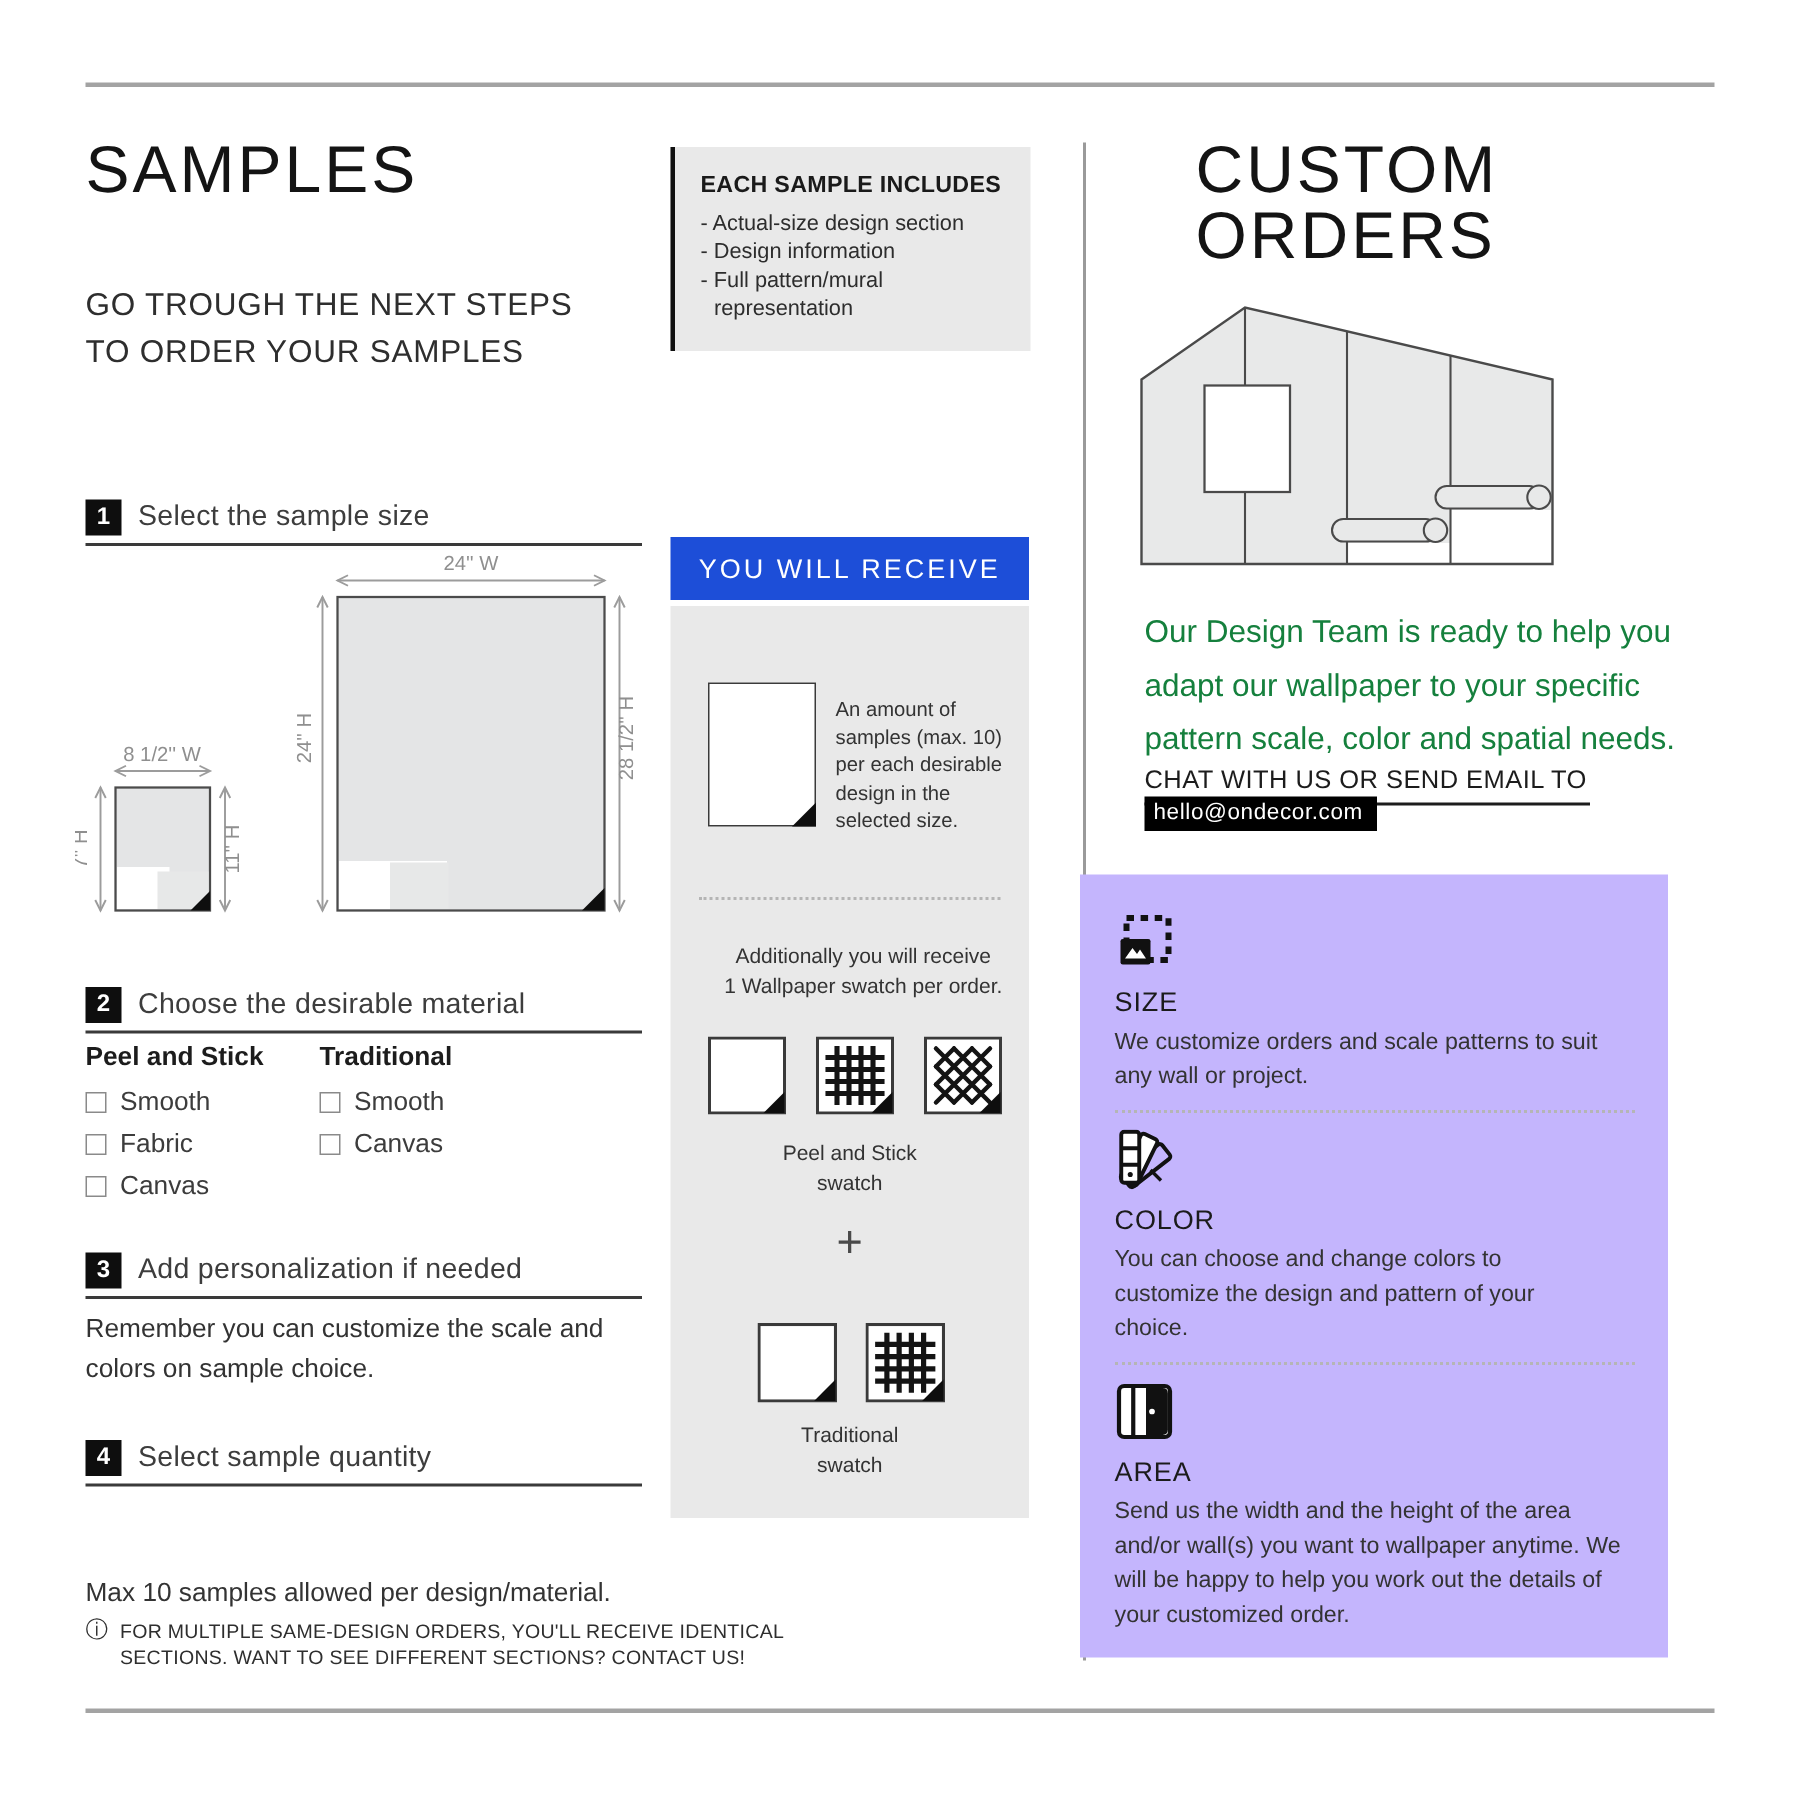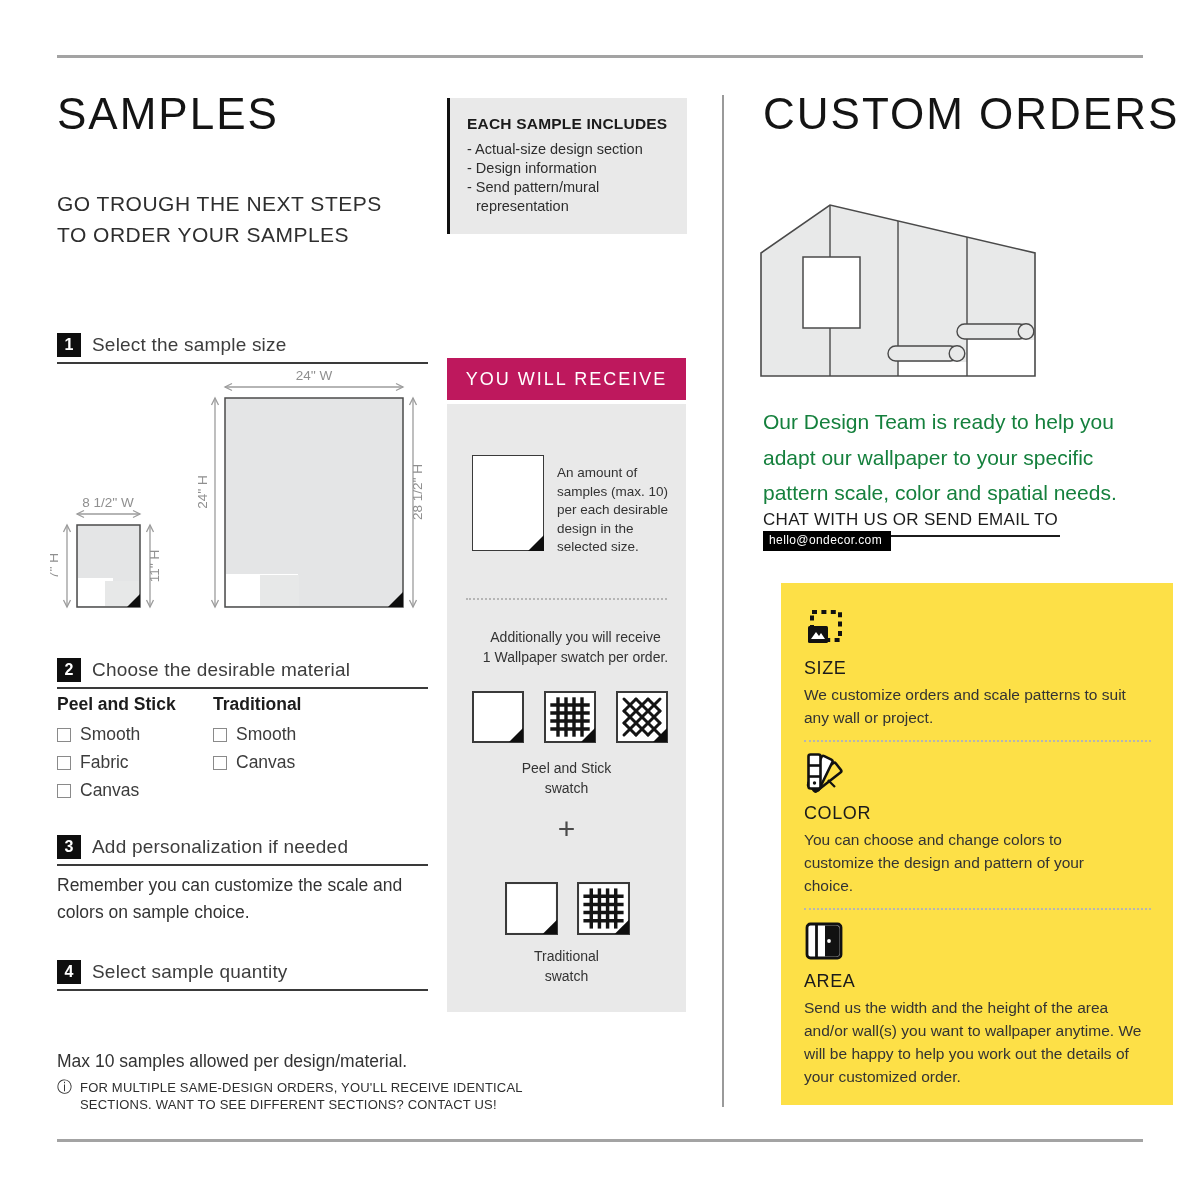--- a/index.html
+++ b/index.html
@@ -43,21 +43,21 @@
   .mat-title{font-size:17.5px;font-weight:700;color:#1c1c1c;margin-bottom:9px;}
   .mat-opt{display:flex;align-items:center;gap:9px;margin-bottom:7px;font-size:17.5px;color:#3c3c3c;}
   .cbx{width:12px;height:12px;border:1.5px solid #8a8a8a;background:#fff;flex:none;}
 
   
   .footnote{left:57px;top:1079px;display:flex;gap:8px;align-items:flex-start;}
   .footnote .i-icon{font-size:15px;line-height:16px;color:#2f2f2f;}
   .footnote-text{font-size:13px;line-height:17px;letter-spacing:.2px;color:#2e2e2e;white-space:pre-line;}
 
   
-  .receive-header{left:447px;top:358px;width:239px;height:42px;background:#be185d;color:#fff;
+  .receive-header{left:447px;top:358px;width:239px;height:42px;background:#1d4ed8;color:#fff;
                   font-size:18px;letter-spacing:2px;display:flex;align-items:center;justify-content:center;}
   .receive-panel{left:447px;top:404px;width:239px;height:608px;background:#e9e9e9;}
   .sheet{position:absolute;left:25px;top:51px;width:70px;height:94px;background:#fff;
          border:1.5px solid #3a3a3a;}
   .fold::after{content:"";position:absolute;right:-1px;bottom:-1px;width:0;height:0;
                border-style:solid;border-width:0 0 16px 16px;border-color:transparent transparent #0e0e0e transparent;}
   .sheet-text{position:absolute;left:110px;top:60px;width:124px;font-size:13.5px;line-height:18.5px;color:#333;}
   .dotted{border-top:2px dotted #b5b5b5;}
   .receive-div{position:absolute;left:19px;right:19px;top:194px;}
   .centered-note{position:absolute;left:0;right:0;text-align:center;font-size:14px;line-height:19.5px;
@@ -68,23 +68,23 @@
   .row2{left:58px;top:478px;gap:19px;}
   .peel-label{top:355px;}
   .trad-label{top:543px;}
   .plus-sign{position:absolute;left:0;right:0;top:408px;text-align:center;font-size:30px;
              font-weight:300;color:#4a4a4a;}
 
   
   .custom-body{left:763px;top:404px;width:368px;font-size:21px;line-height:35.5px;color:#15803d;}
   .chat-label{left:763px;top:510px;font-size:17px;letter-spacing:.3px;color:#1c1c1c;
               border-bottom:2px solid #1c1c1c;padding:0 2px 5px 0;}
-  .email-chip{left:763px;top:531px;background:#000;color:#fff;font-size:12px;letter-spacing:.4px;
+  .email-chip{left:763px;top:531px;background:#000;color:#fff;font-size:15px;letter-spacing:.4px;
               padding:2px 9px 4px 6px;}
-  .custom-panel{left:781px;top:583px;width:392px;height:522px;background:#fde047;
+  .custom-panel{left:720px;top:583px;width:392px;height:522px;background:#c4b5fd;
                 box-sizing:border-box;padding:25px 22px 0 23px;}
   .feat-icon{margin-bottom:10px;height:40px;}
   .feat-title{font-size:18px;letter-spacing:.6px;color:#1b1b1b;margin-bottom:4px;}
   .feat-body{font-size:15.5px;line-height:23px;color:#333;}
   .feat-div{margin:11px 0 11px 0;}
 </style>
 </head>
 <body>
 
 <div class="abs rule-top"></div>
@@ -92,21 +92,21 @@
 <div class="abs v-divider"></div>
 
 <div class="abs big-title" style="left:57px;top:92px;">SAMPLES</div>
 <div class="abs intro">GO TROUGH THE NEXT STEPS
 TO ORDER YOUR SAMPLES</div>
 
 <div class="abs includes-box">
   <div class="includes-title">EACH SAMPLE INCLUDES</div>
   <div class="includes-item">Actual-size design section</div>
   <div class="includes-item">Design information</div>
-  <div class="includes-item">Send pattern/mural representation</div>
+  <div class="includes-item">Full pattern/mural representation</div>
 </div>
 
 <div class="abs step-row step-1">
   <div class="step-num">1</div>
   <div class="step-label">Select the sample size</div>
 </div>
 <div class="abs step-row step-2">
   <div class="step-num">2</div>
   <div class="step-label">Choose the desirable material</div>
 </div>
@@ -258,21 +258,21 @@
         <line x1="8" y1="30" x2="44" y2="30"></line>
           <line x1="8" y1="38" x2="44" y2="38"></line>
       </g>
       <path d="M51,51 L51,37 L37,51 Z" fill="#0e0e0e"></path>
     </svg>
   </div>
   <div class="centered-note trad-label">Traditional
 swatch</div>
 </div>
 
-<div class="abs big-title" style="left:763px;top:92px;">CUSTOM ORDERS</div>
+<div class="abs big-title" style="left:797px;top:92px;">CUSTOM ORDERS</div>
 
 <svg class="abs" style="left:758px;top:196px;" width="282" height="188" viewBox="0 0 282 188">
   <path d="M3,57 L72,9 L277,57 L277,180 L3,180 Z" fill="#e8e9e9" stroke="none"></path>
   <rect x="140" y="166" width="137" height="14" fill="#ffffff"></rect>
   <rect x="209" y="144" width="68" height="36" fill="#ffffff"></rect>
   <g stroke="#4a4a4a" stroke-width="1.4" fill="none">
     <line x1="72" y1="9" x2="72" y2="61"></line>
     <line x1="72" y1="132" x2="72" y2="180"></line>
     <line x1="140" y1="25" x2="140" y2="180"></line>
     <line x1="209" y1="41" x2="209" y2="180"></line>

